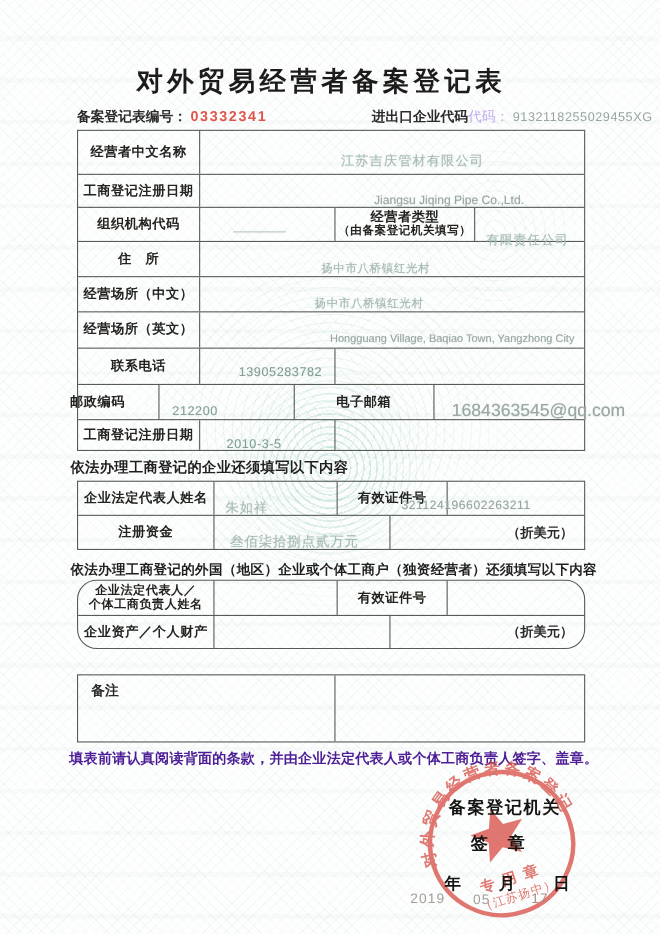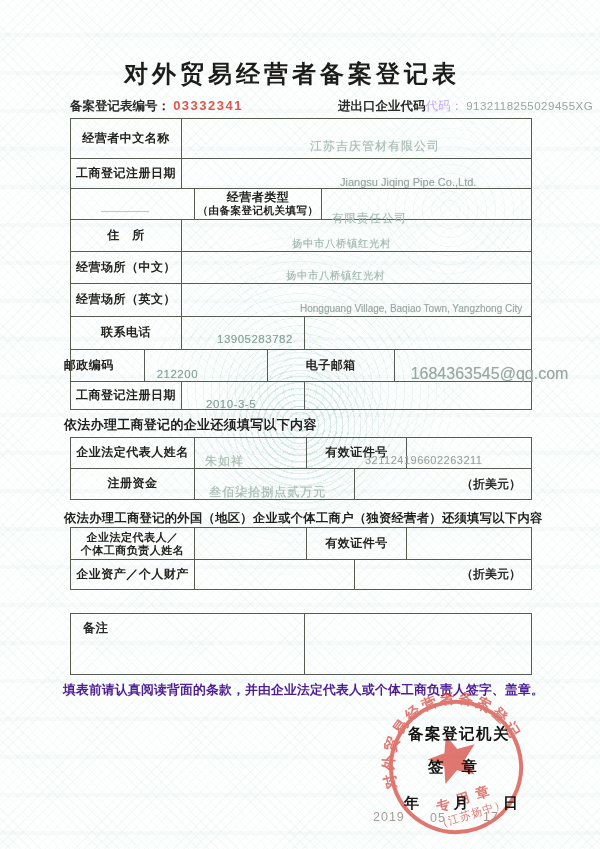--- a/index.html
+++ b/index.html
@@ -91,20 +91,21 @@
           <span class="v cn low" style="padding-left:128px">江苏吉庆管材有限公司</span>
         </div>
     </div>
     <div class="tr" style="height:30px">
       <div class="td lab c1">工商登记注册日期</div>
       <div class="td vw">
           <span class="v en low" style="padding-left:158px;font-size:11px">Jiangsu Jiqing Pipe Co.,Ltd.</span>
         </div>
     </div>
     <div class="tr" style="height:31px">
+      <div class="td lab c1">组织机构代码</div>
       <div class="td c2">
           <span class="v cn low6" style="padding-left:30px;letter-spacing:0">――――</span>
         </div>
       <div class="td lab c3" style="flex-direction:column;justify-content:center">
         <span>经营者类型</span>
         <span class="sub">（由备案登记机关填写）</span>
       </div>
       <div class="td c4">
           <span class="v cn" style="transform:translateY(14px);padding-left:10px;font-size:11.5px">有限责任公司</span>
         </div>
@@ -174,21 +175,21 @@
       <div class="td lab" style="width:123px;flex:none">注册资金</div>
       <div class="td" style="width:160px;flex:none">
           <span class="v cn low" style="padding-left:14px;font-size:12.5px;letter-spacing:.5px">叁佰柒拾捌点贰万元</span>
         </div>
       <div class="td c4 note-cell">（折美元）</div>
     </div>
   </div>
 
   <div class="abs sechead" style="left:64px;top:510px;font-size:12.3px">依法办理工商登记的外国（地区）企业或个体工商户（独资经营者）还须填写以下内容</div>
 
-  <div class="tbl" style="top:527px;">
+  <div class="tbl" style="top:527px;border-radius:18px;">
     <div class="tr" style="height:31px">
       <div class="td lab" style="width:123px;flex:none;flex-direction:column;justify-content:center;font-size:11px">
         <span>企业法定代表人／</span>
         <span>个体工商负责人姓名</span>
       </div>
       <div class="td" style="width:112px;flex:none">
           <span class="v"></span>
         </div>
       <div class="td lab" style="width:100px;flex:none">有效证件号</div>
       <div class="td c4">

